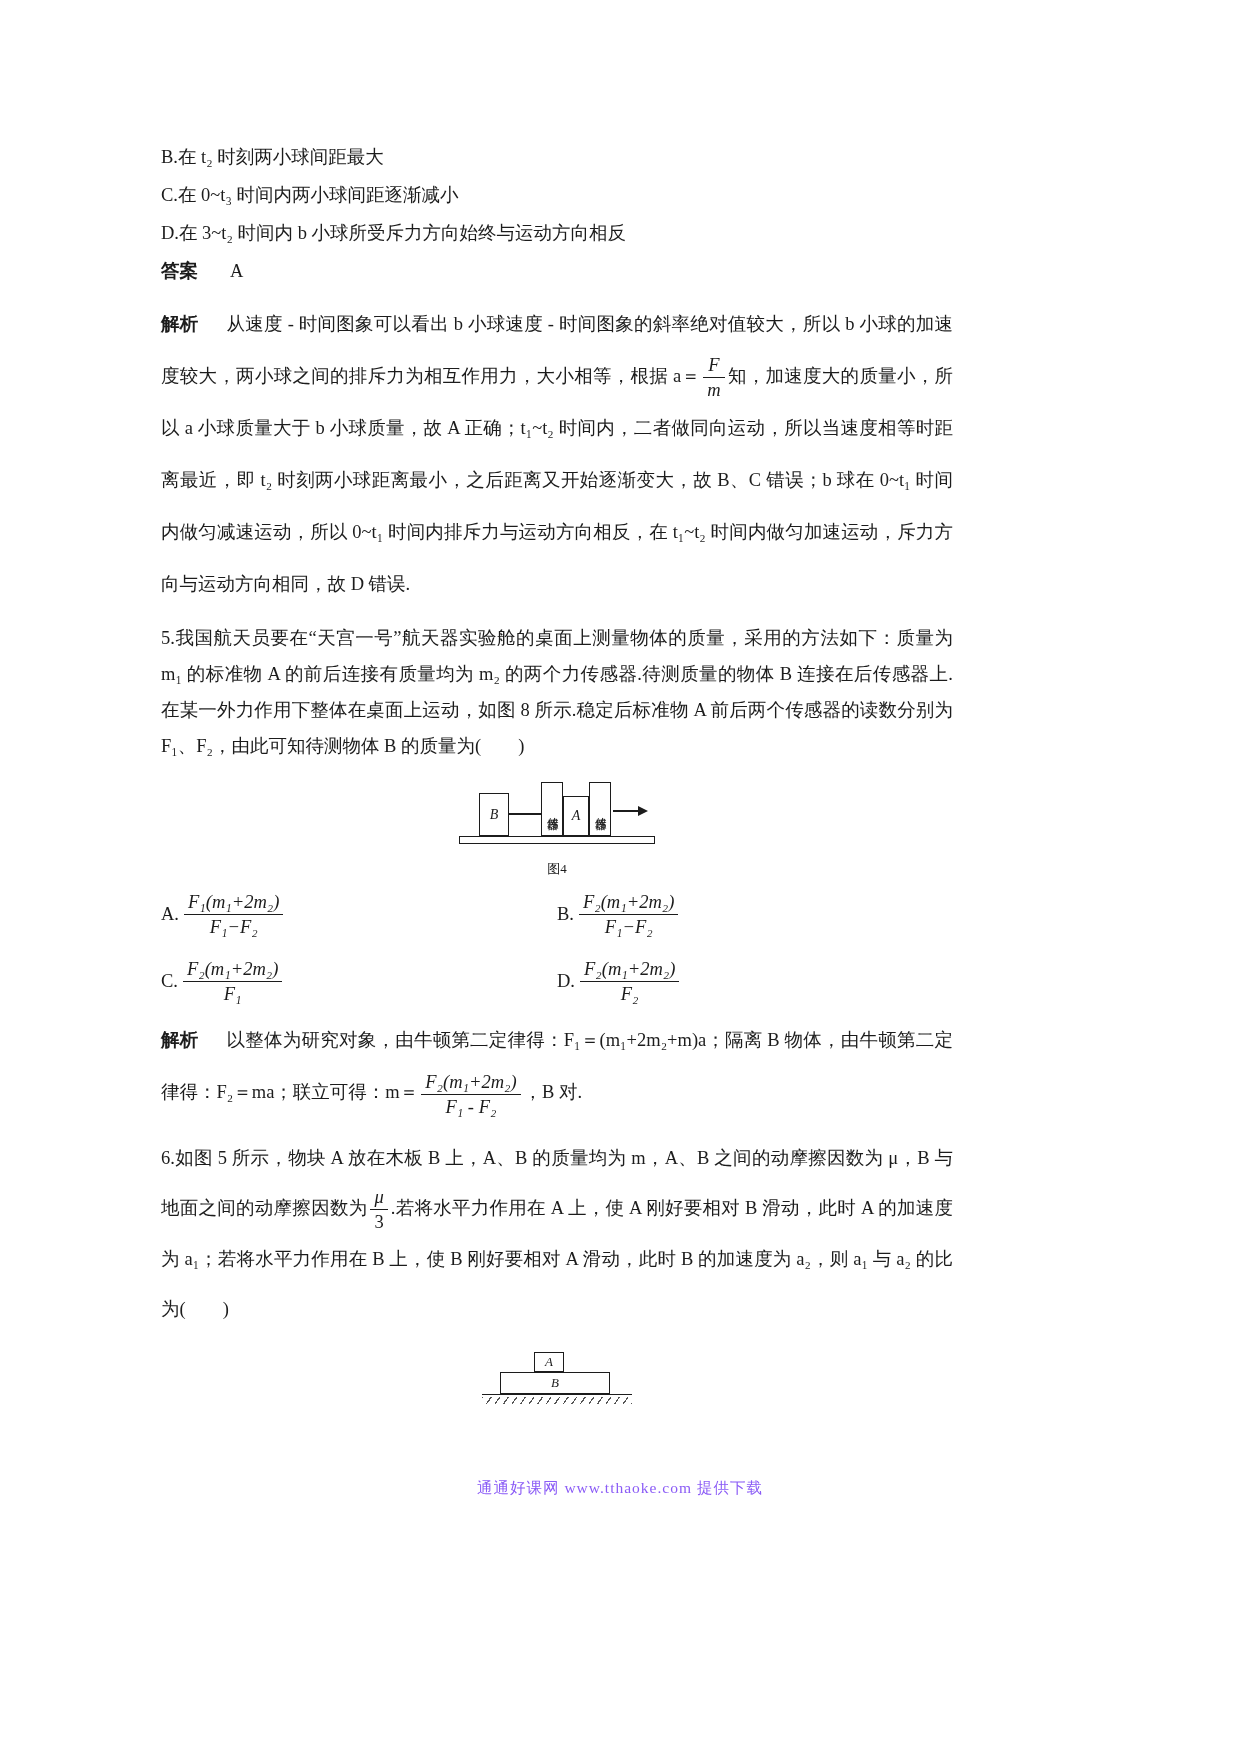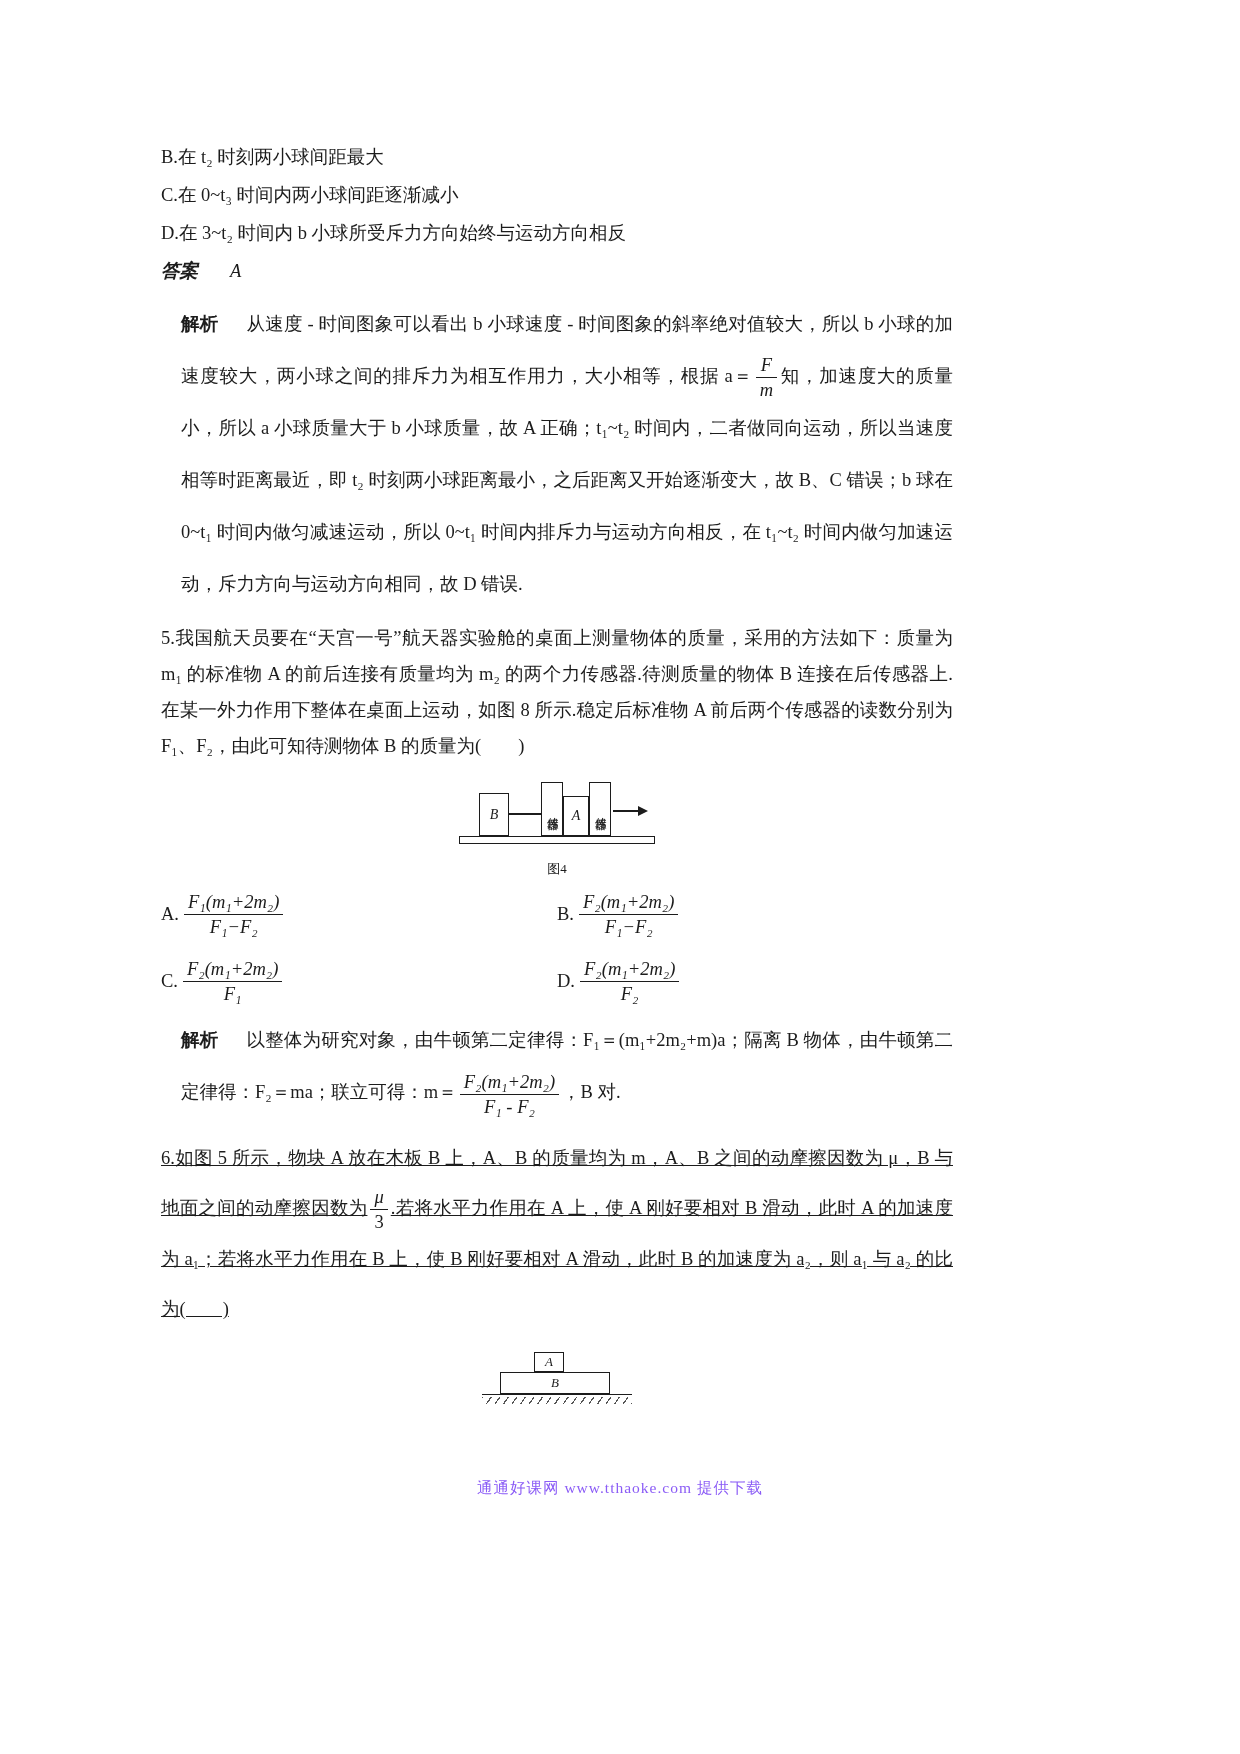--- a/index.html
+++ b/index.html
@@ -5,30 +5,30 @@
   * { margin:0; padding:0; box-sizing:border-box; }
   html,body { background:#e8e8e8; }
   body { font-family:"Liberation Serif","DejaVu Serif",serif; color:#1c1c1c; }
   .page {
     position:relative; width:1240px; height:1754px; background:#ffffff;
     margin:0 auto; overflow:hidden;
   }
   .content { position:absolute; left:161px; top:138px; width:792px; font-size:18.5px; }
 
   .opt-line { line-height:38px; }
-  .answer-line { line-height:38px;font-style:italic; }
+  .answer-line { line-height:38px; }
   .hei { font-family:"Liberation Sans","DejaVu Sans",sans-serif; font-weight:bold; }
   .answer-line .hei { margin-right:32px; }
   .labelgap { margin-right:28px; }
   .ans { letter-spacing:1px; }
 
   .para { text-align:justify; }
-  .wide { line-height:52px; margin-top:8px;margin-left:20px; }
+  .wide { line-height:52px; margin-top:8px; }
   .statement { line-height:36px; margin-top:10px; }
-  .q6para { line-height:50px; margin-top:14px;text-decoration:underline; }
+  .q6para { line-height:50px; margin-top:14px; }
   .it { font-style:italic; }
 
   
   .frac { display:inline-block; vertical-align:middle; text-align:center; margin:0 3px; }
   .frac .num, .frac .den { display:block; line-height:1.3; padding:0 4px; white-space:nowrap; }
   .frac .den { border-top:1px solid #1c1c1c; }
 
   
   .options-grid { display:grid; grid-template-columns:1fr 1fr; row-gap:18px; margin:12px 0 8px 0; }
   .option { display:flex; align-items:center; }

